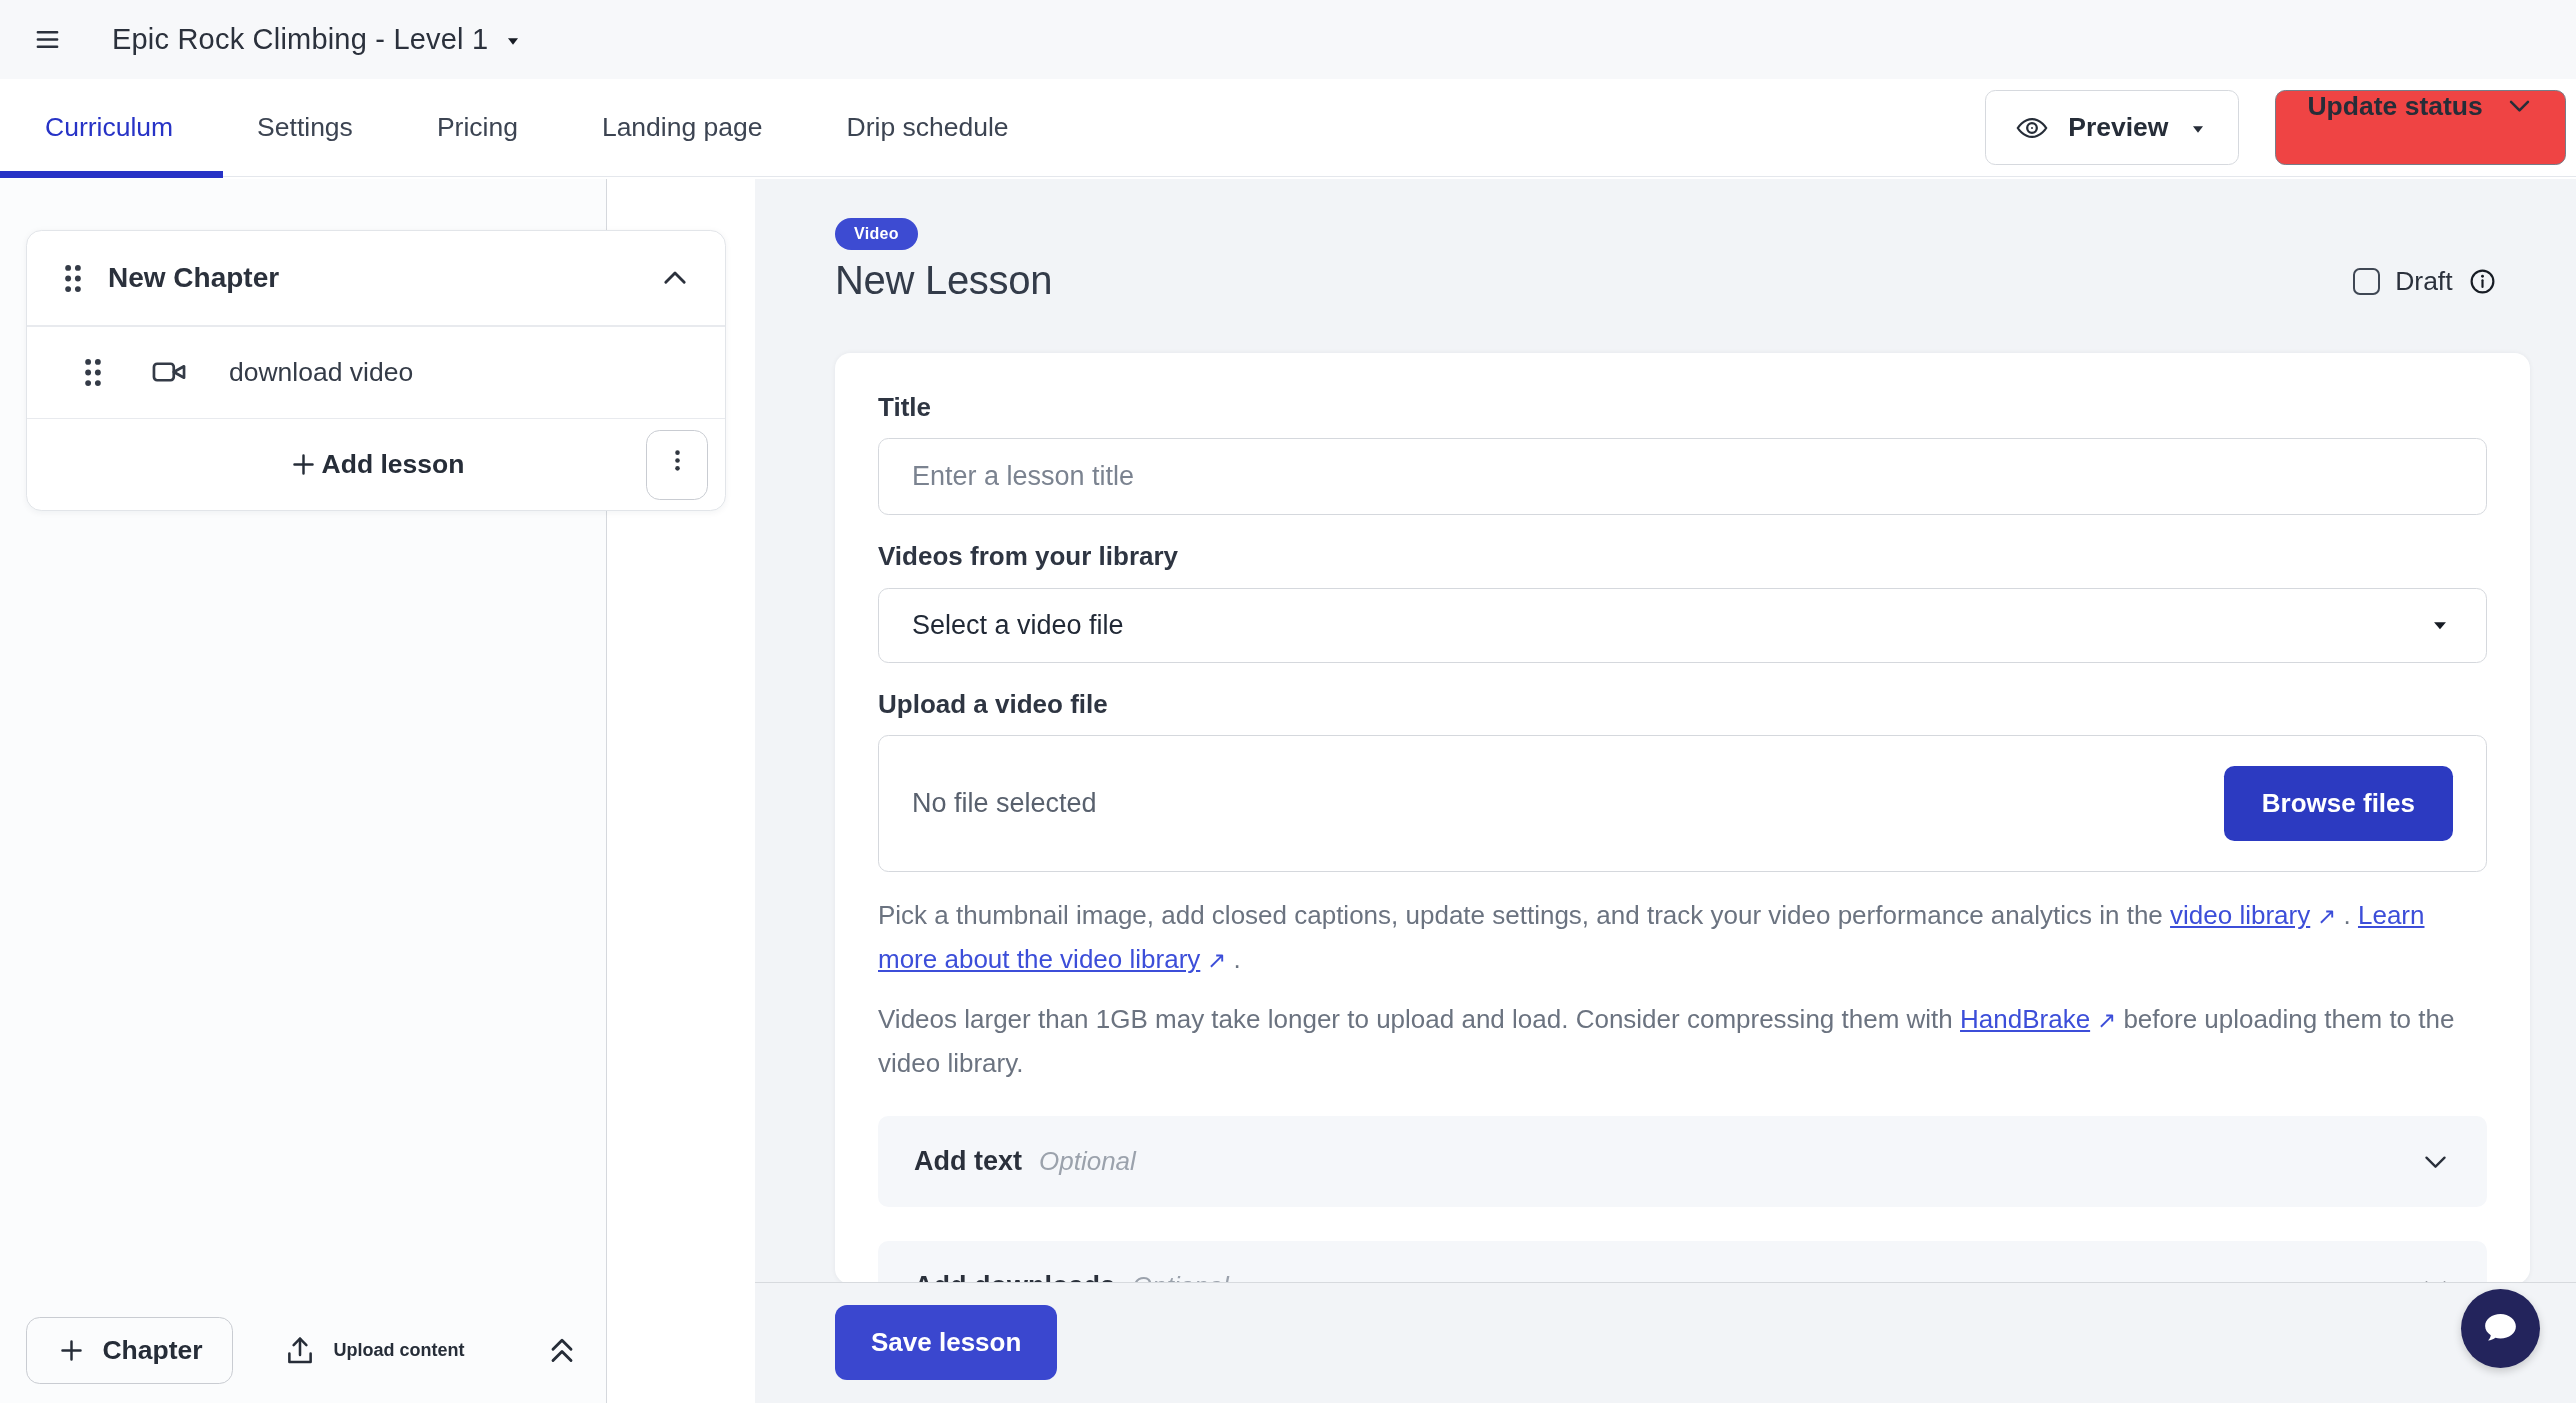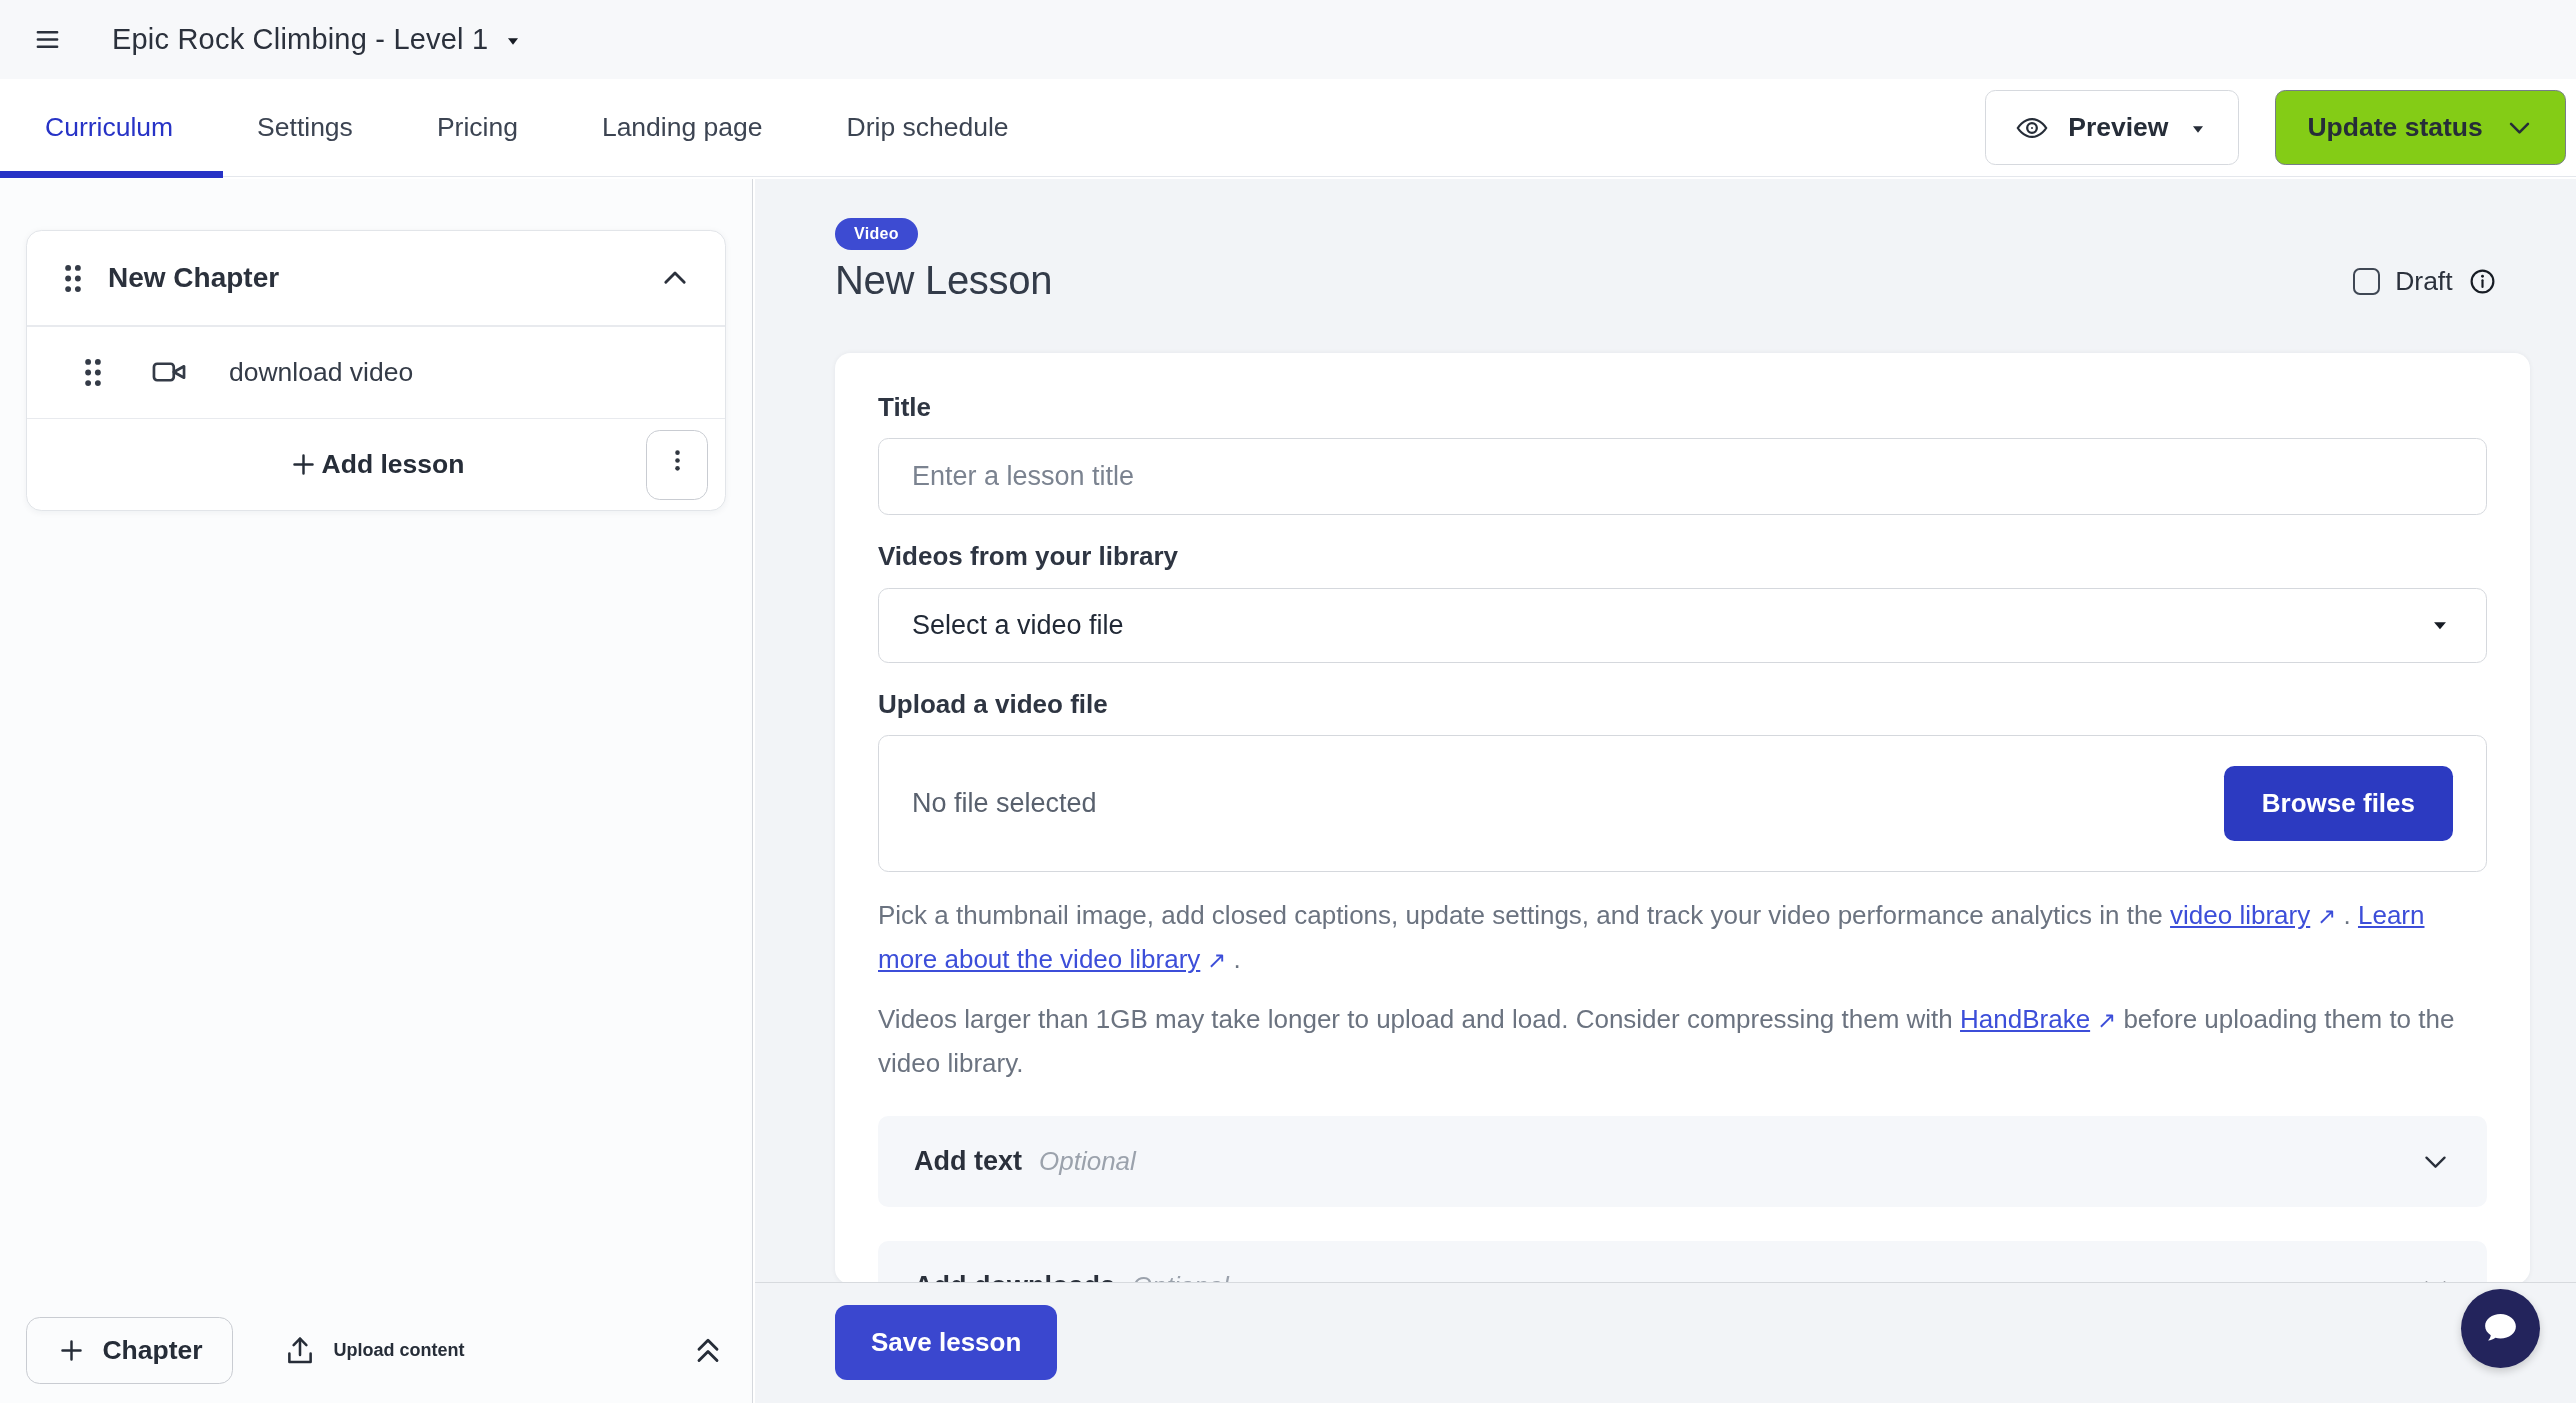--- a/index.html
+++ b/index.html
@@ -19,26 +19,26 @@
              border-bottom:1.7px solid #e4e7ec; display:flex; align-items:center; }
   .tabs { display:flex; gap:84px; padding-left:45px; }
   .tab { font-size:26.5px; font-weight:500; color:#3c4452; cursor:pointer; white-space:nowrap; }
   .tab.active { color:#2733c6; }
   .tab-underline { position:absolute; left:0; bottom:-1.7px; width:223px; height:6.8px; background:#2733c6; }
   .tabbar-actions { position:absolute; right:10.3px; top:0; height:100%; display:flex; align-items:center; gap:36px; }
   .btn-preview { display:flex; align-items:center; gap:19px; height:75px; padding:0 29px;
                  background:#ffffff; border:1.7px solid #d6d9de; border-radius:10.3px; cursor:pointer; }
   .btn-preview .label, .btn-update .label { font-size:26.5px; font-weight:700; color:#262d38; }
   .eye-icon { width:34px; height:34px; color:#262d38; }
-  .btn-update { display:flex; align-items:center; gap:22px; height:75px; padding:0 31px;
-                background:#84cc16; border:1.7px solid #767d88; border-radius:10.3px; cursor:pointer; }
+  .btn-update { display:flex; gap:22px; height:75px; padding:0 31px;
+                background:#ef4444; border:1.7px solid #767d88; border-radius:10.3px; cursor:pointer; }
   .chev { width:29px; height:29px; color:#262d38; }
 
   
-  .sidebar { position:absolute; top:179px; left:0; bottom:0; width:753px; background:#fbfcfd;
+  .sidebar { position:absolute; top:179px; left:0; bottom:0; width:607px; background:#fbfcfd;
              border-right:1.7px solid #d5d8dd; }
   .chapter-card { position:absolute; left:26px; top:51px; width:700px; background:#ffffff;
                   border:1.7px solid #e2e5e9; border-radius:15.4px; box-shadow:0 1.7px 6.8px rgba(20,30,50,.05); overflow:hidden; }
   .chapter-row { height:94px; display:flex; align-items:center; padding:0 33px; cursor:pointer; }
   .drag-handle { width:26px; height:38px; color:#343b47; flex:0 0 auto; cursor:grab; }
   .chapter-title { font-size:28px; font-weight:700; color:#2b313c; margin-left:22px; }
   .collapse-btn { margin-left:auto; width:34px; height:34px; color:#2b313c; cursor:pointer; }
   .row-divider { height:1.7px; background:#e8eaee; }
   .lesson-row { height:91px; display:flex; align-items:center; padding-left:53px; cursor:pointer;gap:22px; }
   .video-icon { width:38px; height:38px; color:#343b47; margin-left:22px; }

